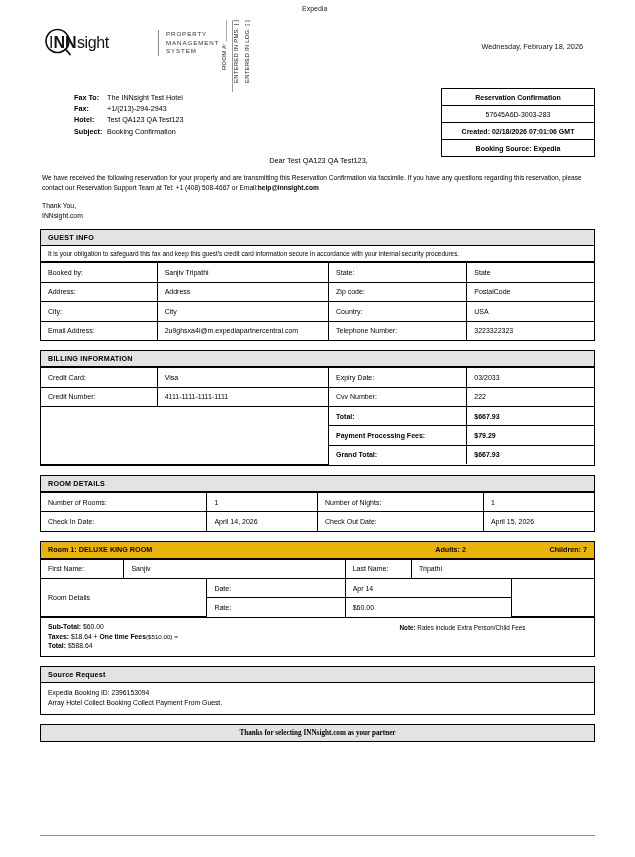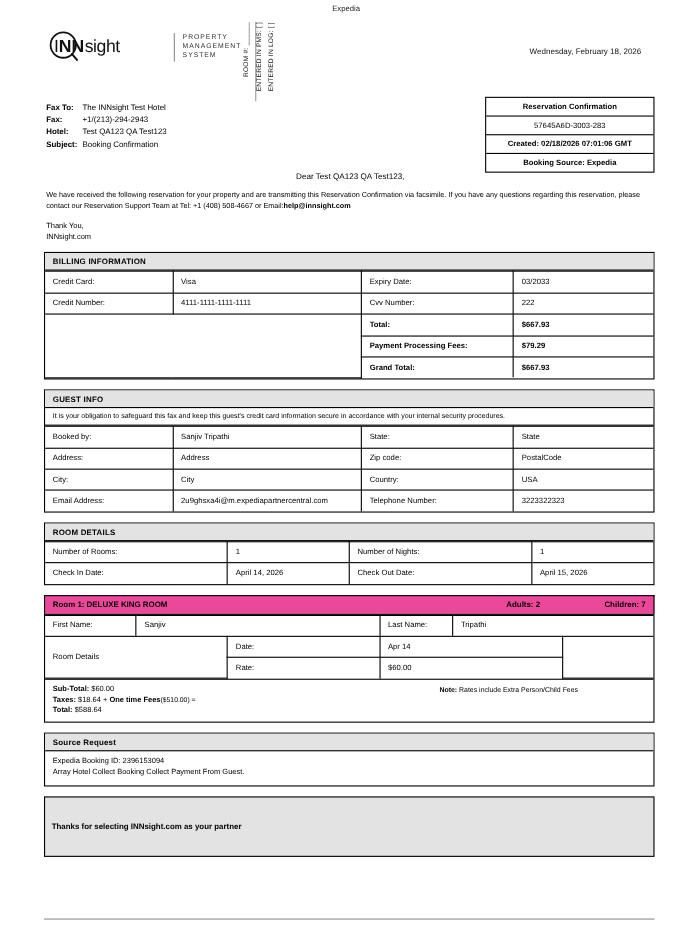--- a/index.html
+++ b/index.html
@@ -183,28 +183,29 @@
     height: 10px;
   }
   table.grid tr td:first-child { border-left: none; }
   table.grid tr td:last-child { border-right: none; }
   table.grid tr:last-child td { border-bottom: none; }
   td.b { font-weight: bold; }
   td.blank { border-left: none; }
 
   
   .room-banner {
-    background: #ec4899;
+    background: #eab308;
     border: 1.4px solid #000;
     border-bottom: none;
     display: flex;
     align-items: center;
     font-weight: bold;
     font-size: 7.2px;
     padding: 3.4px 7px;
+    gap: 25px;
   }
   .room-banner .rb-title { flex: 1; }
   .room-banner .rb-adults { width: 96px; text-align: right; }
   .room-banner .rb-children { width: 96px; text-align: right; }
 
   .room-section {
     border: 1.4px solid #000;
     border-top: 1px solid #000;
   }
 
@@ -230,23 +231,25 @@
   .special-body {
     font-size: 6.8px;
     line-height: 10px;
     padding: 5px 7px 6px 7px;
   }
 
   .thanks-bar {
     margin-top: 9px;
     border: 1.4px solid #000;
     background: #e3e3e3;
+    text-align: center;
     font-weight: bold;
     font-size: 7.2px;
-    padding: 22px 6px;
+    padding: 4px 6px;
+    font-family: Liberation Serif, serif;
   }
 
   
   .footer {
     position: absolute;
     left: 40px;
     right: 40px;
     bottom: 18px;
   }
   .footer-rule {
@@ -291,21 +294,21 @@
       <div class="logo-tag">
         <div>PROPERTY</div>
         <div>MANAGEMENT</div>
         <div>SYSTEM</div>
       </div>
     </div>
 
     <div class="doc-date">Wednesday, February 18, 2026</div>
   </div>
 
-  <div class="fax-row-wrap" style="height:64px;">
+  <div class="fax-row-wrap" style="height:64px;margin-left:32px;">
 
     <div class="fax-block">
       <div class="fax-line">
         <span class="fax-label">Fax To:</span><span class="fax-val">The INNsight Test Hotel</span>
       </div>
       <div class="fax-line">
         <span class="fax-label">Fax:</span><span class="fax-val">+1/(213)-294-2943</span>
       </div>
       <div class="fax-line">
         <span class="fax-label">Hotel:</span><span class="fax-val">Test QA123 QA Test123</span>
@@ -323,59 +326,20 @@
     </div>
   </div>
 
   <div class="letter">
     <div class="dear">Dear Test QA123 QA Test123,</div>
     <div class="para"><span>We have received the following reservation for your property and are transmitting this Reservation Confirmation via facsimile. If you have any questions regarding this reservation, please contact our Reservation Support Team at Tel: +1 (408) 508-4667 or Email:</span><b>help@innsight.com</b></div>
     <div class="thanks">
       <div>Thank You,</div>
       <div>INNsight.com</div>
     </div>
-  </div>
-
-  <div class="section">
-    <div class="sec-head">BILLING INFORMATION</div>
-    <table class="grid">
-      <colgroup>
-        <col style="width:21%">
-          <col style="width:31%">
-          <col style="width:25%">
-          <col style="width:23%">
-      </colgroup>
-      <tbody>
-        <tr>
-          <td>Credit Card:</td>
-          <td>Visa</td>
-          <td>Expiry Date:</td>
-          <td>03/2033</td>
-        </tr>
-        <tr>
-          <td>Credit Number:</td>
-          <td>4111-1111-1111-1111</td>
-          <td>Cvv Number:</td>
-          <td>222</td>
-        </tr>
-        <tr>
-          <td rowspan="3" colspan="2" class="blank"></td>
-          <td class="b">Total:</td>
-          <td class="b">$667.93</td>
-        </tr>
-        <tr>
-          <td class="b">Payment Processing Fees:</td>
-          <td class="b">$79.29</td>
-        </tr>
-        <tr>
-          <td class="b">Grand Total:</td>
-          <td class="b">$667.93</td>
-        </tr>
-      </tbody>
-    </table>
   </div>
 
   <div class="section">
     <div class="sec-head">GUEST INFO</div>
     <div class="sec-note">It is your obligation to safeguard this fax and keep this guest's credit card information secure in accordance with your internal security procedures.</div>
     <table class="grid">
       <colgroup>
         <col style="width:21%">
           <col style="width:31%">
           <col style="width:25%">
@@ -398,20 +362,59 @@
           <td>City:</td>
           <td>City</td>
           <td>Country:</td>
           <td>USA</td>
         </tr>
         <tr>
           <td>Email Address:</td>
           <td>2u9ghsxa4i@m.expediapartnercentral.com</td>
           <td>Telephone Number:</td>
           <td>3223322323</td>
+        </tr>
+      </tbody>
+    </table>
+  </div>
+
+  <div class="section">
+    <div class="sec-head">BILLING INFORMATION</div>
+    <table class="grid">
+      <colgroup>
+        <col style="width:21%">
+          <col style="width:31%">
+          <col style="width:25%">
+          <col style="width:23%">
+      </colgroup>
+      <tbody>
+        <tr>
+          <td>Credit Card:</td>
+          <td>Visa</td>
+          <td>Expiry Date:</td>
+          <td>03/2033</td>
+        </tr>
+        <tr>
+          <td>Credit Number:</td>
+          <td>4111-1111-1111-1111</td>
+          <td>Cvv Number:</td>
+          <td>222</td>
+        </tr>
+        <tr>
+          <td rowspan="3" colspan="2" class="blank"></td>
+          <td class="b">Total:</td>
+          <td class="b">$667.93</td>
+        </tr>
+        <tr>
+          <td class="b">Payment Processing Fees:</td>
+          <td class="b">$79.29</td>
+        </tr>
+        <tr>
+          <td class="b">Grand Total:</td>
+          <td class="b">$667.93</td>
         </tr>
       </tbody>
     </table>
   </div>
 
   <div class="section">
     <div class="sec-head">ROOM DETAILS</div>
     <table class="grid">
       <colgroup>
         <col style="width:30%">

